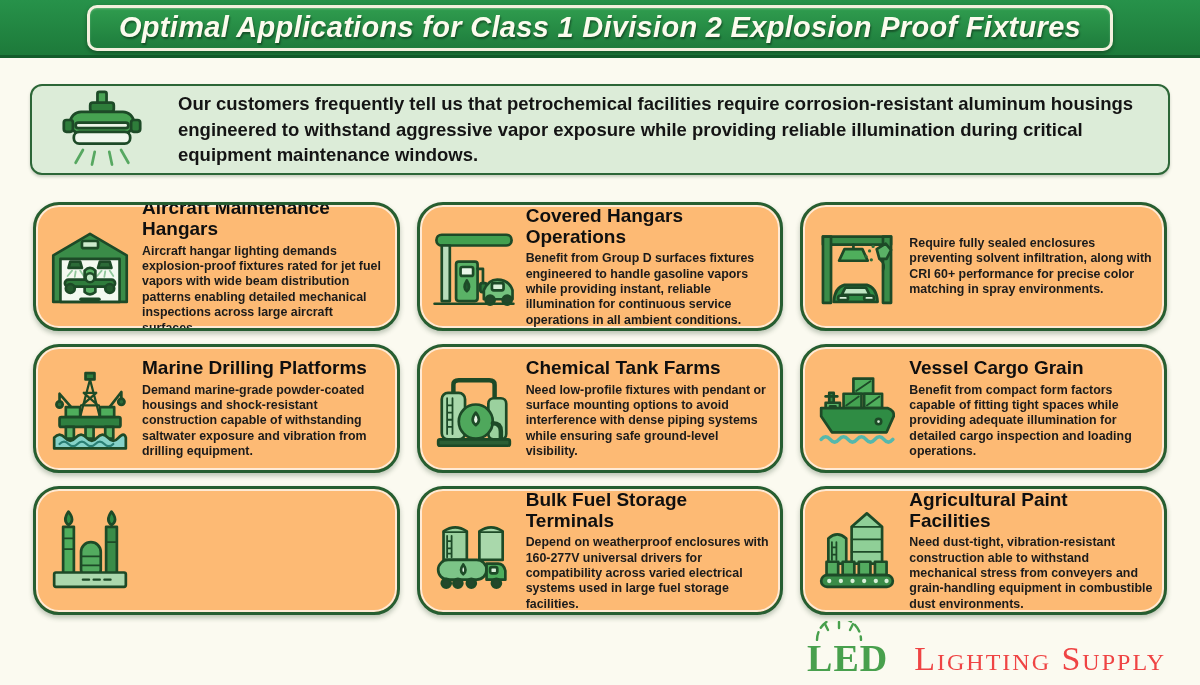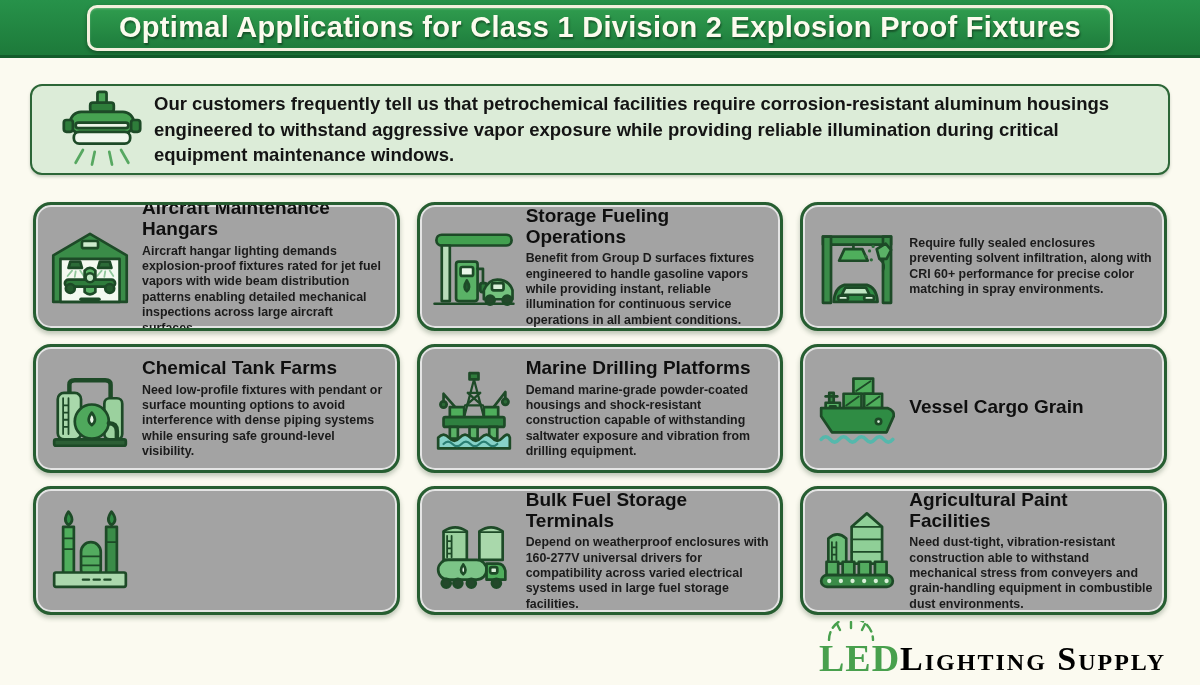--- a/index.html
+++ b/index.html
@@ -4,86 +4,86 @@
 <style>
   * { margin:0; padding:0; box-sizing:border-box; }
   html,body { width:1200px; height:685px; overflow:hidden; }
   body { background:#fbfaf0; font-family:"Liberation Sans", sans-serif; position:relative; }
 
   
   .header-band{
     height:58px; width:100%;
     background:linear-gradient(180deg,#27924a 0%, #1d7a3a 100%);
     border-bottom:3px solid #135c2b;
-    display:flex; align-items:center; justify-content:center;
+    display:flex; align-items:center; justify-content:center;font-style:italic;
   }
   .title-box{
     width:1026px; height:46px;
     background:linear-gradient(180deg,#2f9c4e 0%, #1e7c3c 100%);
     border:3px solid #f3f0de; border-radius:10px;
     box-shadow:0 2px 4px rgba(0,0,0,.35), inset 0 1px 2px rgba(255,255,255,.25);
     display:flex; align-items:center; justify-content:center;
   }
   .title-box h1{
     font-size:29px; font-weight:bold; color:#fcfbee;
     letter-spacing:.3px; text-shadow:1px 2px 2px rgba(0,0,0,.4);
     white-space:nowrap;
   }
 
   
   .intro{
     margin:26px 30px 0 30px; height:91px;
     background:#dcecd8;
     border:2px solid #2c6637; border-radius:12px;
     box-shadow:0 2px 3px rgba(50,80,50,.25);
-    display:flex; align-items:center; padding:0 26px 0 18px; 
+    display:flex; align-items:center; padding:0 26px 0 18px; gap:24px;
   }
   .intro-icon{ flex:none; width:104px; display:flex; justify-content:center; }
   .intro p{
     font-size:18.5px; font-weight:700; color:#141414; line-height:1.38;
   }
 
   
   .grid{
     margin:27px 33px 0 33px;
     display:grid; grid-template-columns:repeat(3,1fr); gap:13px 17px;
   }
   .card{
     height:129px;
-    background:#a3a3a3;
-    border:3px solid #265e31; border-radius:18px;
+    background:#fdba74;
+    border:3px solid #265e31; border-radius:26px;
     box-shadow:0 3px 5px rgba(40,70,40,.3), inset 0 0 0 2px rgba(255,255,255,.7);
     display:flex; align-items:center;
     padding:6px 10px 6px 6px;
     overflow:hidden;
   }
   .card-icon{ flex:none; width:96px; display:flex; align-items:center; justify-content:center; }
   .card-icon svg{ width:86px; height:86px; }
   .card-text{ flex:1; padding-left:4px; }
   .card-title{
     font-size:19px; font-weight:bold; color:#0f0f0f; line-height:1.12; margin-bottom:4px;
   }
   .card-desc{
     font-size:12.4px; font-weight:700; color:#1b1b1b; line-height:1.24;
   }
 
   
   .footer{
     position:absolute; right:34px; bottom:8px; height:56px;
-    display:flex; align-items:flex-end; gap:0;
+    display:flex; align-items:flex-end; gap:26px;
   }
   .led-wrap{ position:relative; display:inline-block; padding-top:16px; }
   .led-wrap .rays{ position:absolute; top:-2px; left:-4px; }
   .logo-led{
     font-family:"Liberation Serif", serif; font-weight:bold;
     font-size:38px; line-height:1; color:#48a04d; letter-spacing:1px;
   }
   .logo-name{
     font-family:"Liberation Serif", serif; font-variant:small-caps;
-    font-size:34px; line-height:1.05; color:#000000; letter-spacing:2px; font-weight:700;
+    font-size:34px; line-height:1.05; color:#ef4444; letter-spacing:2px; font-weight:400;
   }
 </style>
 </head>
 <body>
 
 <header class="header-band">
   <div class="title-box">
     <h1>Optimal Applications for Class 1 Division 2 Explosion Proof Fixtures</h1>
   </div>
 </header>
@@ -160,21 +160,21 @@
    <rect x="55" y="66" width="7" height="10" rx="2" fill="#2f7c3c"></rect>
    <path d="M59,74 q5,-12 15,-12 q13,0 17,12 v10 h-32 Z" fill="#74c27e"></path>
    <rect x="68" y="66" width="13" height="8" rx="2" fill="#d9efd9"></rect>
    <circle cx="66" cy="85" r="5" fill="#23482b"></circle>
             <circle cx="85" cy="85" r="5" fill="#23482b"></circle>
    <line x1="4" y1="89" x2="92" y2="89"></line>
   </g>
         </svg>
       </div>
       <div class="card-text">
-        <h2 class="card-title">Storage Fueling Operations</h2>
+        <h2 class="card-title">Covered Hangars Operations</h2>
         <p class="card-desc">Benefit from Group D surfaces fixtures engineered to handle gasoline vapors while providing instant, reliable illumination for continuous service operations in all ambient conditions.</p>
       </div>
     </article>
 
     <article class="card">
       <div class="card-icon">
         <svg viewBox="0 0 96 96">
   <g stroke="#1d4a27" stroke-width="3" stroke-linejoin="round" stroke-linecap="round">
    <rect x="10" y="14" width="76" height="9" fill="#3a8c48"></rect>
    <rect x="10" y="14" width="9" height="74" fill="#3a8c48"></rect>
@@ -193,43 +193,20 @@
   <g stroke="#1d4a27" stroke-width="3" stroke-linejoin="round" stroke-linecap="round">
    <path d="M22,87 q1,-16 12,-19 h25 q11,3 12,19 Z" fill="#2f8c44"></path>
    <path d="M35,71 h23 l4,8 h-31 Z" fill="#bfe5c2"></path>
    <rect x="27" y="80" width="11" height="5" rx="2.5" fill="#d9efd9"></rect>
    <rect x="56" y="80" width="11" height="5" rx="2.5" fill="#d9efd9"></rect>
   </g>
         </svg>
       </div>
       <div class="card-text">
         <p class="card-desc">Require fully sealed enclosures preventing solvent infiltration, along with CRI 60+ performance for precise color matching in spray environments.</p>
-      </div>
-    </article>
-
-    <article class="card">
-      <div class="card-icon">
-        <svg viewBox="0 0 96 96">
-  <g stroke="#1d4a27" stroke-width="3" stroke-linejoin="round" stroke-linecap="round">
-   <path d="M25,32 V21 q0,-5 6,-5 h34 q6,0 6,5 v15" fill="none" stroke-width="5"></path>
-   <rect x="12" y="30" width="26" height="52" rx="7" fill="#a9d8ab"></rect>
-   <g stroke-width="2" fill="none">
-    <path d="M18,36 v40 M24,36 v40 M18,44 h6 M18,52 h6 M18,60 h6 M18,68 h6"></path>
-   </g>
-   <rect x="64" y="36" width="20" height="46" rx="6" fill="#9bd19e"></rect>
-   <circle cx="50" cy="62" r="19" fill="#4fa85c"></circle>
-   <path d="M50,52 q-7,9 0,14 q7,-5 0,-14 Z" fill="#eaf6e8"></path>
-   <path d="M69,64 q9,0 9,9 v9" fill="none" stroke-width="5"></path>
-   <rect x="8" y="82" width="80" height="7" rx="2" fill="#2c5f35"></rect>
-  </g>
-        </svg>
-      </div>
-      <div class="card-text">
-        <h2 class="card-title">Chemical Tank Farms</h2>
-        <p class="card-desc">Need low-profile fixtures with pendant or surface mounting options to avoid interference with dense piping systems while ensuring safe ground-level visibility.</p>
       </div>
     </article>
 
     <article class="card">
       <div class="card-icon">
         <svg viewBox="0 0 96 96">
   <g stroke="#1d4a27" stroke-width="3" stroke-linejoin="round" stroke-linecap="round">
    <rect x="43" y="8" width="10" height="7" fill="#2f7c3c"></rect>
    <g fill="none" stroke-width="2.5">
     <path d="M48,15 L37,57 M48,15 L59,57 M41,30 h14 M38,44 h20 M41,30 L57,44 M55,30 L39,44"></path>
@@ -252,38 +229,62 @@
       <div class="card-text">
         <h2 class="card-title">Marine Drilling Platforms</h2>
         <p class="card-desc">Demand marine-grade powder-coated housings and shock-resistant construction capable of withstanding saltwater exposure and vibration from drilling equipment.</p>
       </div>
     </article>
 
     <article class="card">
       <div class="card-icon">
         <svg viewBox="0 0 96 96">
   <g stroke="#1d4a27" stroke-width="3" stroke-linejoin="round" stroke-linecap="round">
+   <path d="M25,32 V21 q0,-5 6,-5 h34 q6,0 6,5 v15" fill="none" stroke-width="5"></path>
+   <rect x="12" y="30" width="26" height="52" rx="7" fill="#a9d8ab"></rect>
+   <g stroke-width="2" fill="none">
+    <path d="M18,36 v40 M24,36 v40 M18,44 h6 M18,52 h6 M18,60 h6 M18,68 h6"></path>
+   </g>
+   <rect x="64" y="36" width="20" height="46" rx="6" fill="#9bd19e"></rect>
+   <circle cx="50" cy="62" r="19" fill="#4fa85c"></circle>
+   <path d="M50,52 q-7,9 0,14 q7,-5 0,-14 Z" fill="#eaf6e8"></path>
+   <path d="M69,64 q9,0 9,9 v9" fill="none" stroke-width="5"></path>
+   <rect x="8" y="82" width="80" height="7" rx="2" fill="#2c5f35"></rect>
+  </g>
+        </svg>
+      </div>
+      <div class="card-text">
+        <h2 class="card-title">Chemical Tank Farms</h2>
+        <p class="card-desc">Need low-profile fixtures with pendant or surface mounting options to avoid interference with dense piping systems while ensuring safe ground-level visibility.</p>
+      </div>
+    </article>
+
+    <article class="card">
+      <div class="card-icon">
+        <svg viewBox="0 0 96 96">
+  <g stroke="#1d4a27" stroke-width="3" stroke-linejoin="round" stroke-linecap="round">
    <rect x="17" y="30" width="5" height="11" fill="#3a8c48"></rect>
    <line x1="13" y1="34" x2="26" y2="34"></line>
    <rect x="13" y="41" width="16" height="20" fill="#5ab266"></rect>
    <rect x="18" y="45" width="6" height="6" fill="#d9efd9"></rect>
    <rect x="44" y="14" width="22" height="17" fill="#4fae5c"></rect>
    <path d="M47,28 L63,17" stroke-width="2" fill="none"></path>
    <rect x="33" y="31" width="20" height="16" fill="#44a251"></rect>
    <path d="M36,44 L50,34" stroke-width="2" fill="none"></path>
    <rect x="56" y="31" width="20" height="16" fill="#4fae5c"></rect>
    <path d="M59,44 L73,34" stroke-width="2" fill="none"></path>
    <path d="M8,47 h74 q8,3 7,9 l-8,18 H20 L8,56 Z" fill="#2f8c44"></path>
    <circle cx="72" cy="62" r="3" fill="#d9efd9"></circle>
    <path d="M8,82 Q13,76 18,82 T28,82 T38,82 T48,82 T58,82 T68,82 T78,82 T88,82" fill="none" stroke="#55b8ac" stroke-width="4"></path>
   </g>
         </svg>
       </div>
       <div class="card-text">
         <h2 class="card-title">Vessel Cargo Grain</h2>
+        <p class="card-desc">Benefit from compact form factors capable of fitting tight spaces while providing adequate illumination for detailed cargo inspection and loading operations.</p>
       </div>
     </article>
 
     <article class="card">
       <div class="card-icon">
         <svg viewBox="0 0 96 96">
   <g stroke="#1d4a27" stroke-width="3" stroke-linejoin="round" stroke-linecap="round">
    <path d="M24,4 q-7,10 0,15 q8,-5 0,-15 Z" fill="#2f8c44"></path>
    <path d="M72,4 q-7,10 0,15 q8,-5 0,-15 Z" fill="#2f8c44"></path>
    <rect x="18" y="21" width="12" height="59" fill="#4fae5c"></rect>

